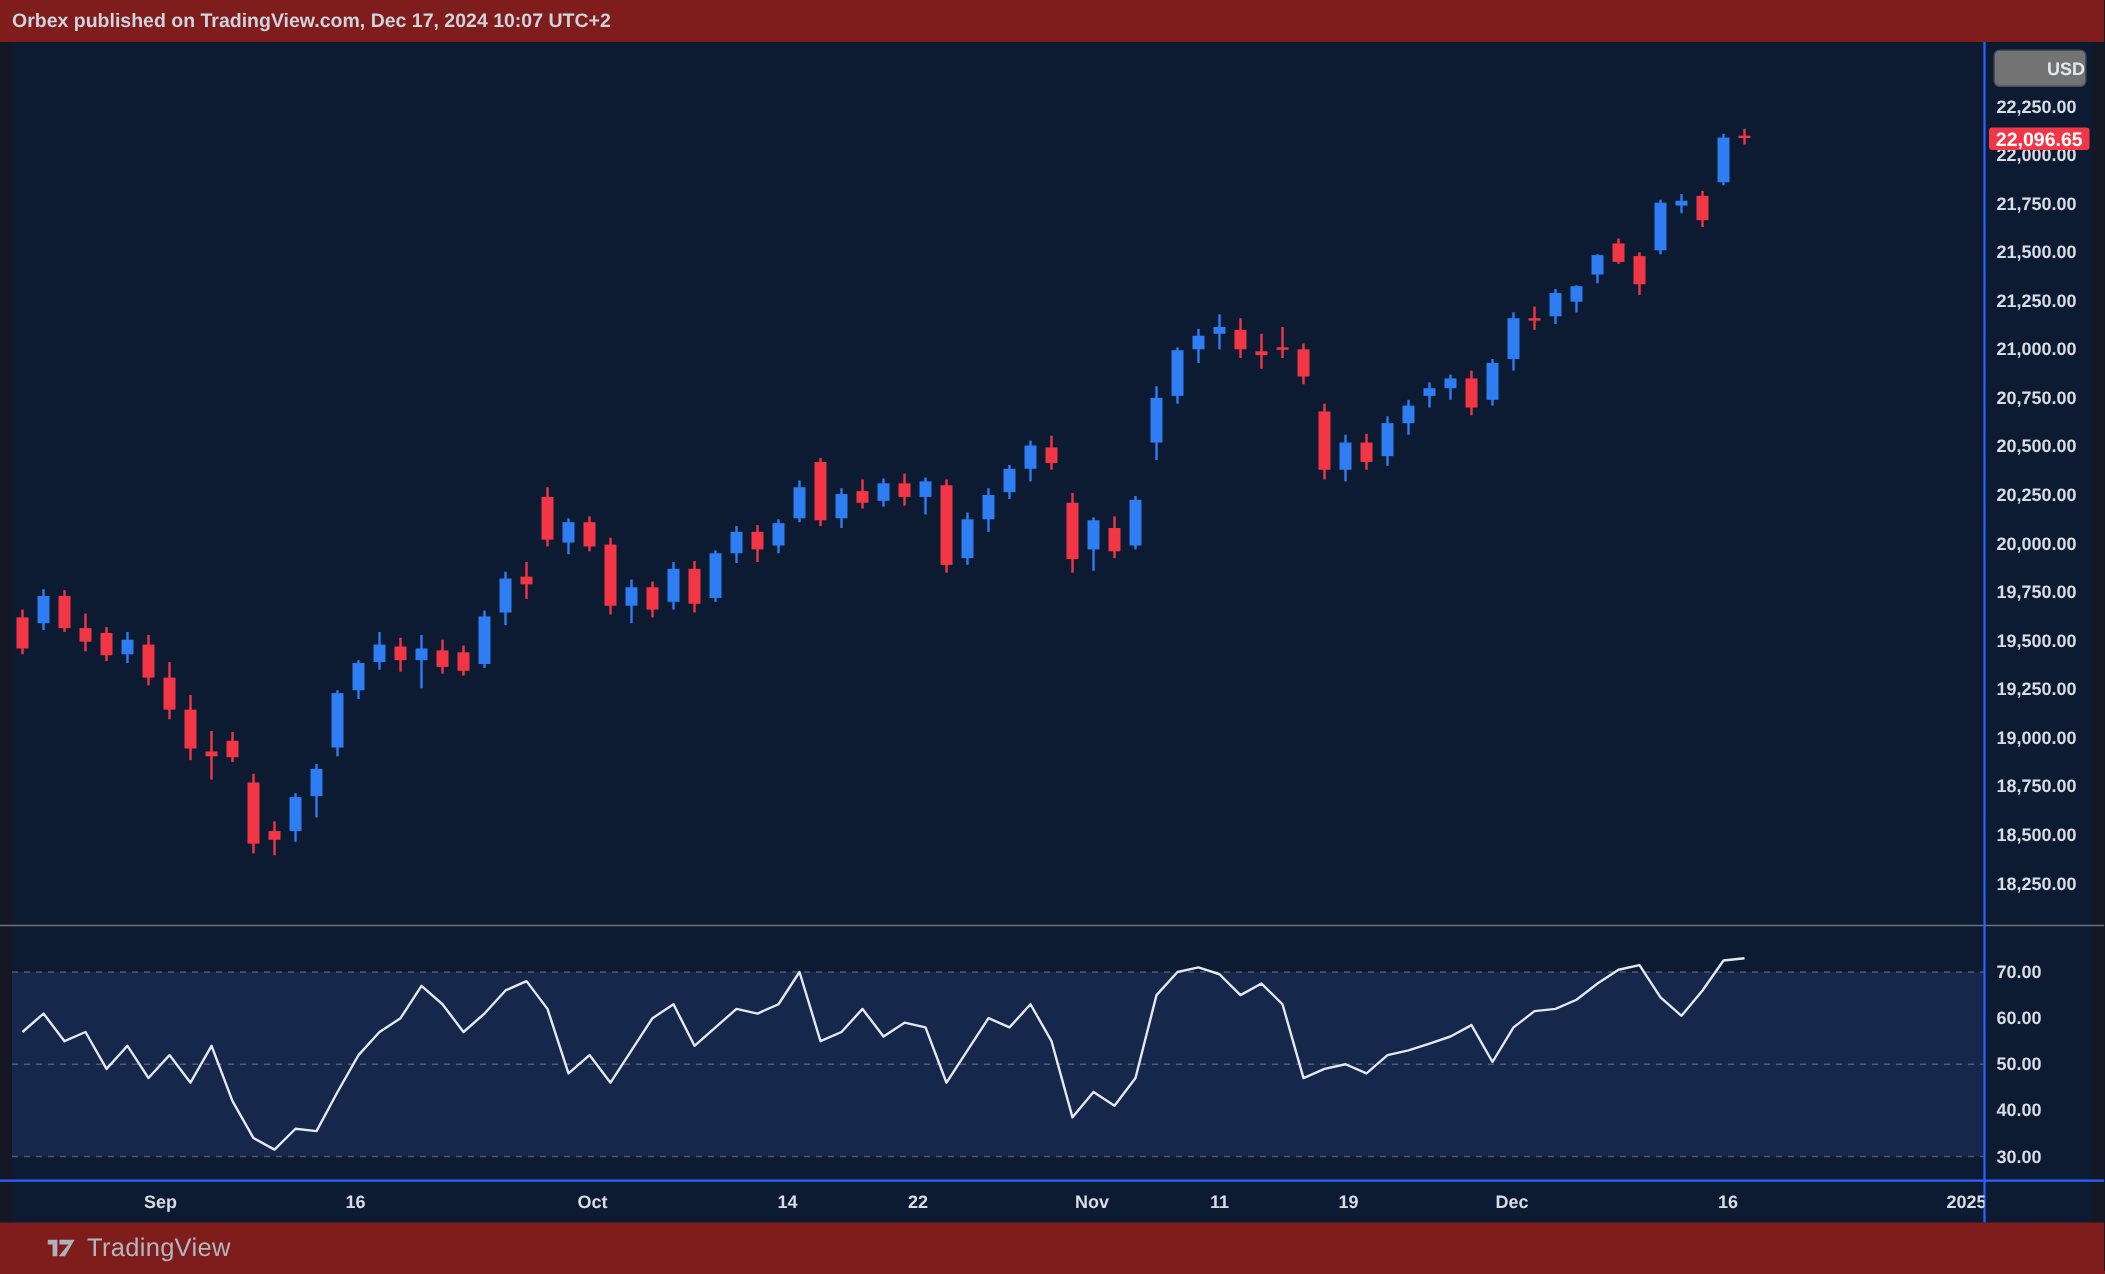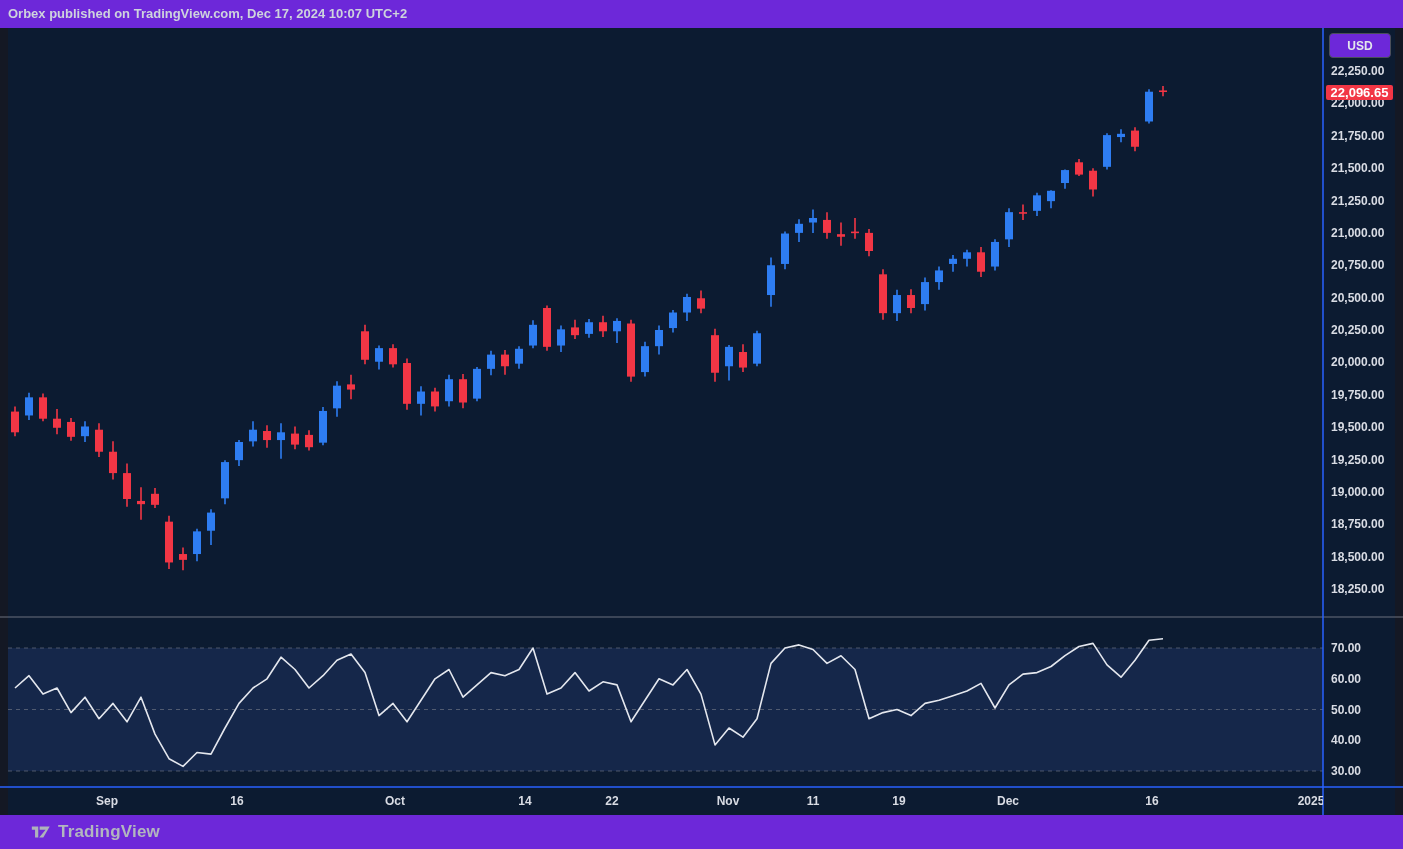--- a/index.html
+++ b/index.html
@@ -1,28 +1,28 @@
 <!DOCTYPE html>
 <html><head>
 <meta charset="utf-8">
 <style>
   html,body{margin:0;padding:0;background:#131722;}
   #stage{position:relative;width:1403px;height:849px;overflow:hidden;
          font-family:"Liberation Sans","DejaVu Sans",sans-serif;background:#0c1b31;}
-  .bar{position:absolute;left:0;width:1403px;background:#6d28d9;}
+  .bar{position:absolute;left:0;width:1403px;background:#7f1d1d;}
   #topbar{top:0;height:28px;}
   #topbar .pub{position:absolute;left:8px;top:6px;font-size:13px;font-weight:bold;color:#ced3dd;white-space:nowrap;}
   #botbar{top:815px;height:34px;display:flex;align-items:center;}
-  #botbar .brand{margin-left:6px;font-size:17px;font-weight:bold;color:#b2b6bf;letter-spacing:.2px;}
+  #botbar .brand{margin-left:6px;font-size:17px;font-weight:normal;color:#b2b6bf;letter-spacing:.2px;}
   #botbar .logo{margin-left:30px;display:flex;align-items:center;}
   #chart-svg{position:absolute;left:0;top:0;}
   #usd-btn{position:absolute;left:1329px;top:33px;width:60px;height:23px;
-           border:1px solid #4a4f5a;border-radius:4px;background:#6d28d9;
+           border:1px solid #4a4f5a;border-radius:4px;background:#737373;
            color:#e3e6ec;font-size:12px;font-weight:bold;display:flex;
-           align-items:center;justify-content:center;cursor:pointer;}
+           align-items:center;justify-content:flex-end;cursor:pointer;}
   #price-badge{position:absolute;left:1326px;top:85px;width:67px;height:15px;
            background:#f23645;border-radius:2px;color:#ffffff;font-size:13px;
            font-weight:bold;display:flex;align-items:center;justify-content:center;}
 </style>
 </head>
 <body>
 
 <div id="stage">
 
   <svg id="chart-svg" width="1403" height="849">

